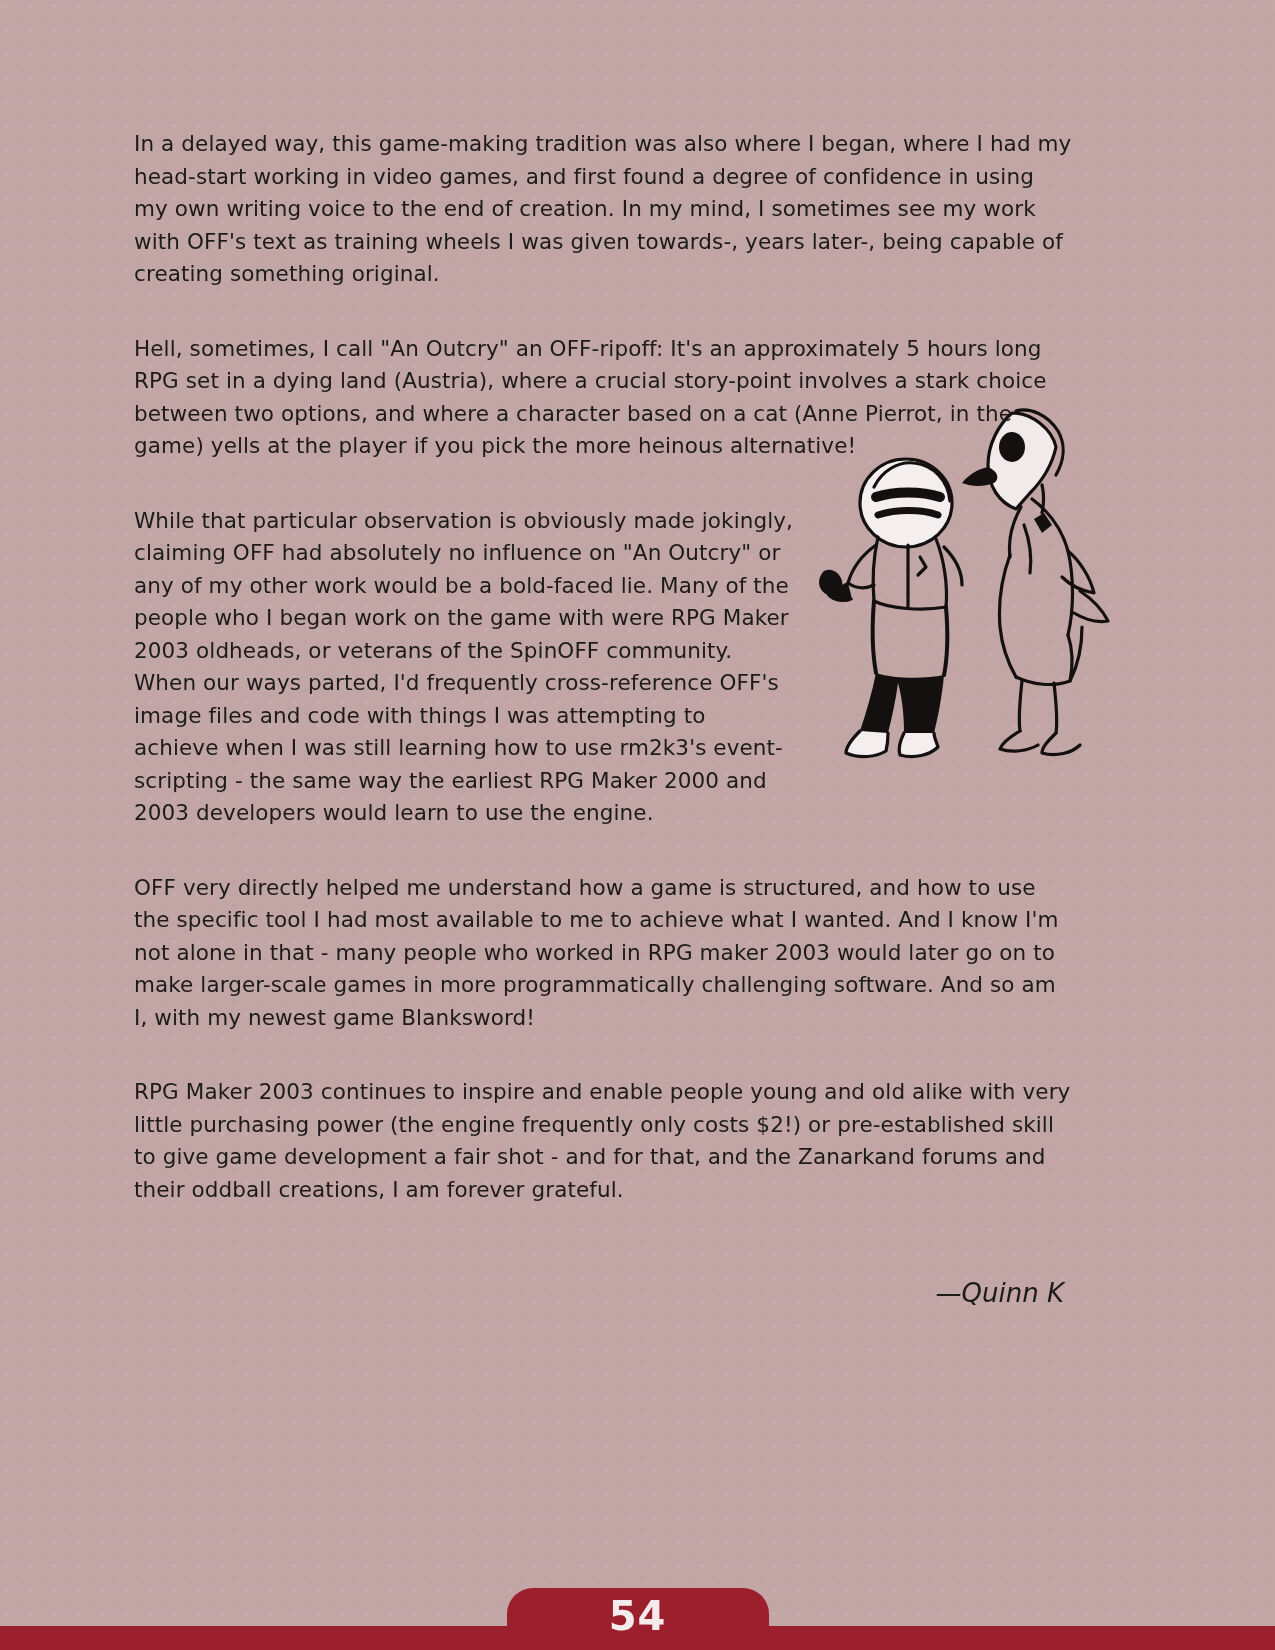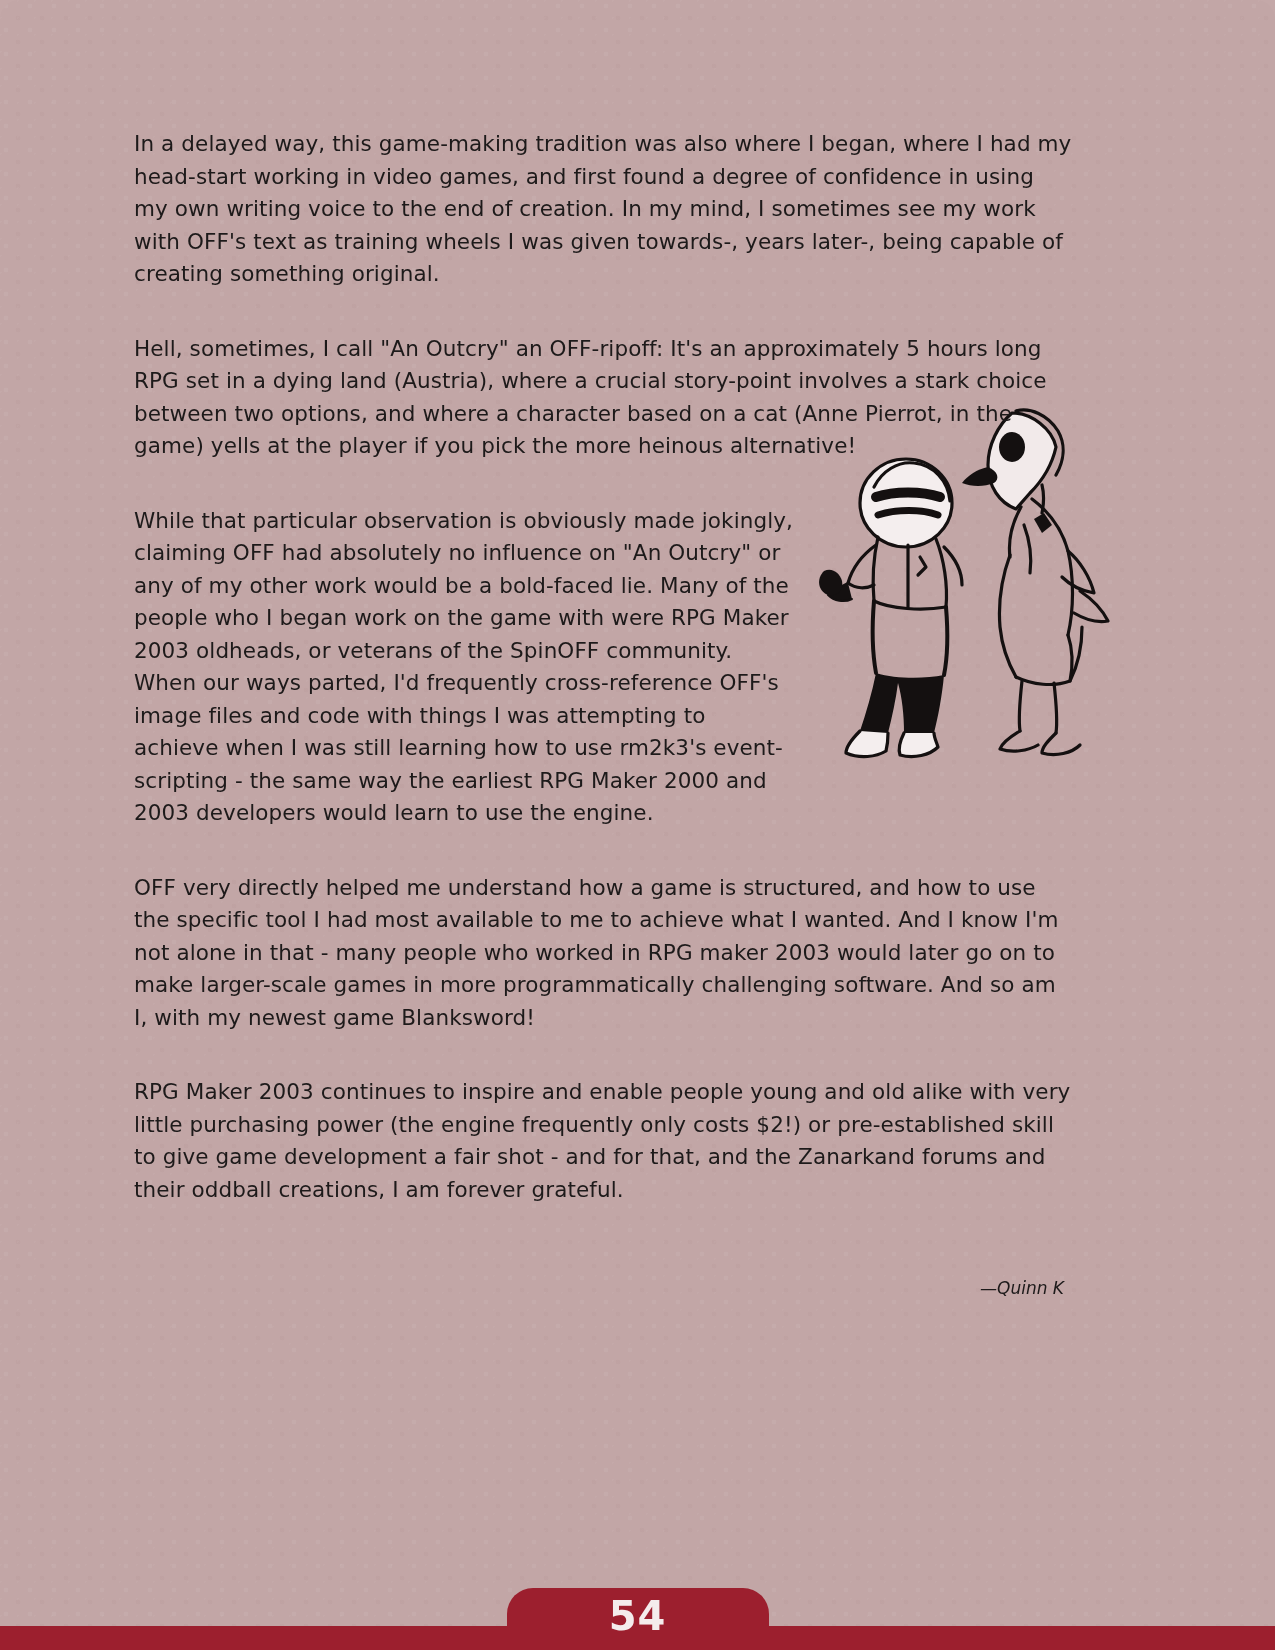--- a/index.html
+++ b/index.html
@@ -49,21 +49,21 @@
     width: 300px;
     height: 390px;
     shape-outside: margin-box;
     margin: -110px -42px 0 22px;
   }
   .signature {
     margin-top: 72px;
     text-align: right;
     font-family: "DejaVu Sans", sans-serif;
     font-style: italic;
-    font-size: 17px;
+    font-size: 26px;
     color: #1d1a1a;
     padding-right: 10px;
   }
   
   .bottom-bar {
     position: absolute;
     left: 0;
     right: 0;
     bottom: 0;
     height: 24px;

